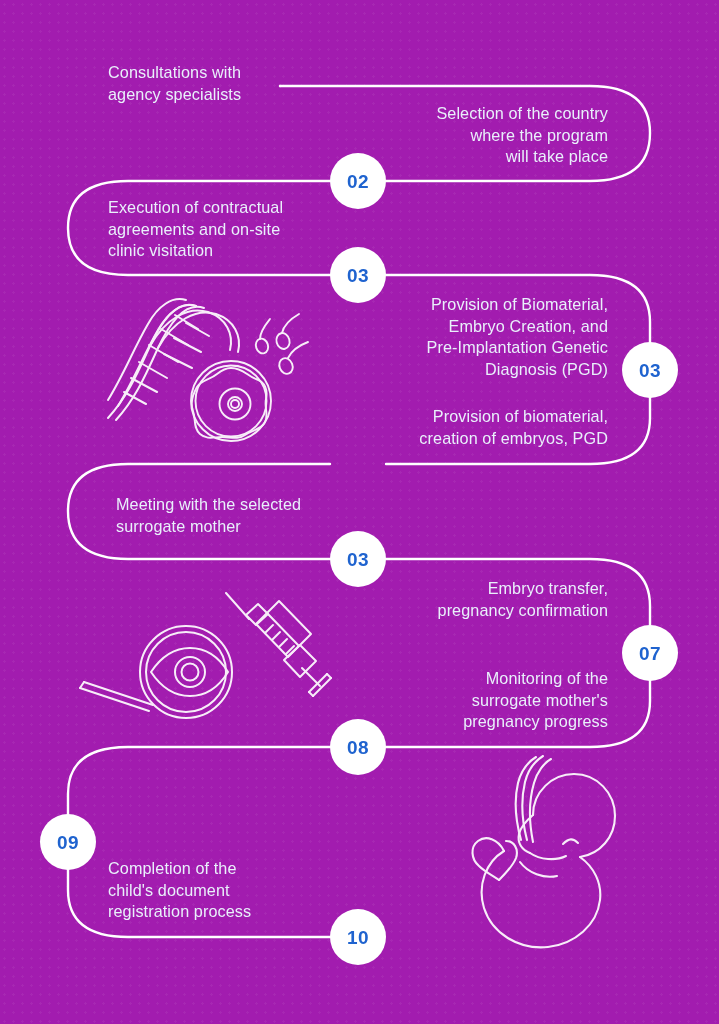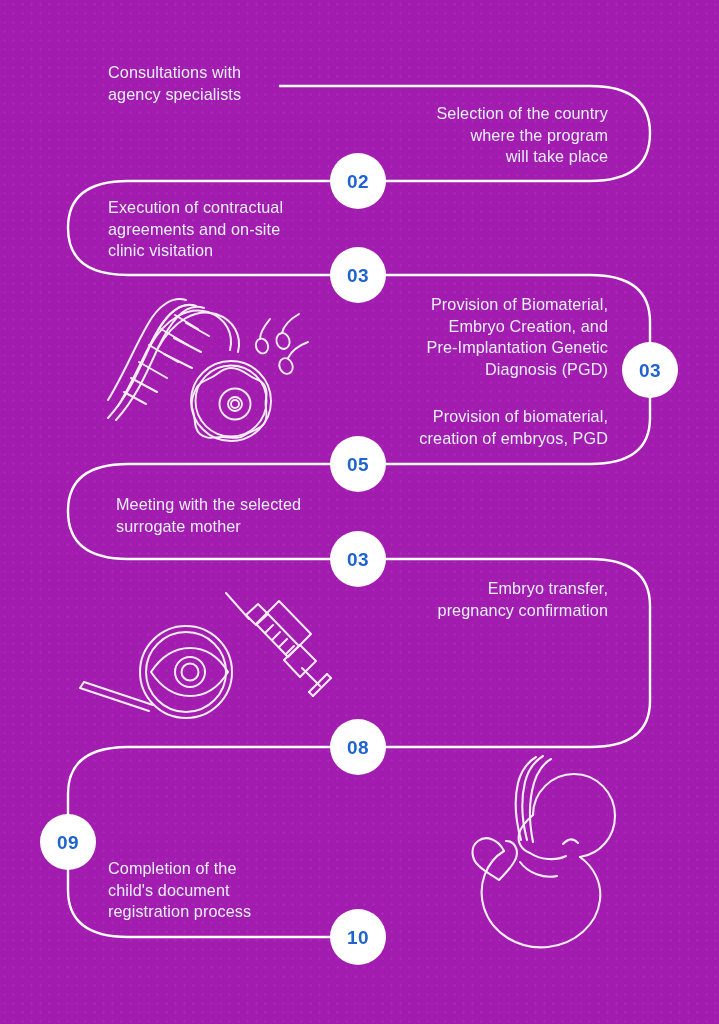--- a/index.html
+++ b/index.html
@@ -200,41 +200,44 @@
     <div class="step-text ta-right" style="left:358px; top:294px; width:250px;">Provision of Biomaterial,
 Embryo Creation, and
 Pre-Implantation Genetic
 Diagnosis (PGD)</div>
     <div class="step-text ta-right" style="left:358px; top:406px; width:250px;">Provision of biomaterial,
 creation of embryos, PGD</div>
     <div class="step-text ta-left" style="left:116px; top:494px; width:255px;">Meeting with the selected
 surrogate mother</div>
     <div class="step-text ta-right" style="left:358px; top:578px; width:250px;">Embryo transfer,
 pregnancy confirmation</div>
+    <div class="step-text ta-right" style="left:358px; top:668px; width:250px;">Monitoring of the
+surrogate mother's
+pregnancy progress</div>
     <div class="step-text ta-left" style="left:108px; top:858px; width:255px;">Completion of the
 child's document
 registration process</div>
   </div>
 
   <div id="circlelayer">
     <div class="node" style="left:358px; top:181px;">
       <span>02</span>
     </div>
     <div class="node" style="left:358px; top:275px;">
       <span>03</span>
     </div>
     <div class="node" style="left:650px; top:370px;">
       <span>03</span>
     </div>
-    <div class="node" style="left:358px; top:464px;">
-      <span>05</span>
-    </div>
     <div class="node" style="left:358px; top:559px;">
       <span>03</span>
     </div>
+    <div class="node" style="left:650px; top:653px;">
+      <span>07</span>
+    </div>
     <div class="node" style="left:358px; top:747px;">
       <span>08</span>
     </div>
     <div class="node" style="left:68px; top:842px;">
       <span>09</span>
     </div>
     <div class="node" style="left:358px; top:937px;">
       <span>10</span>
     </div>
   </div>

